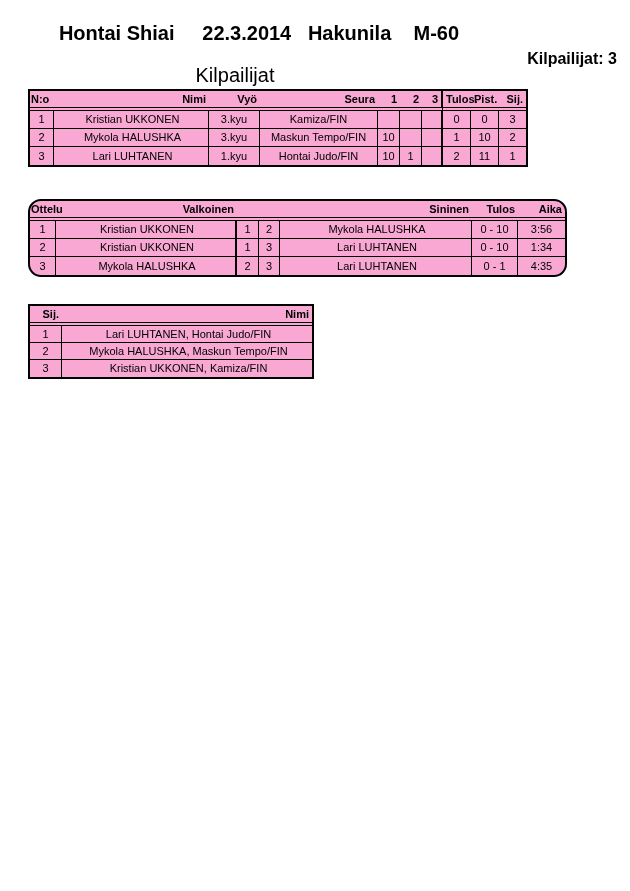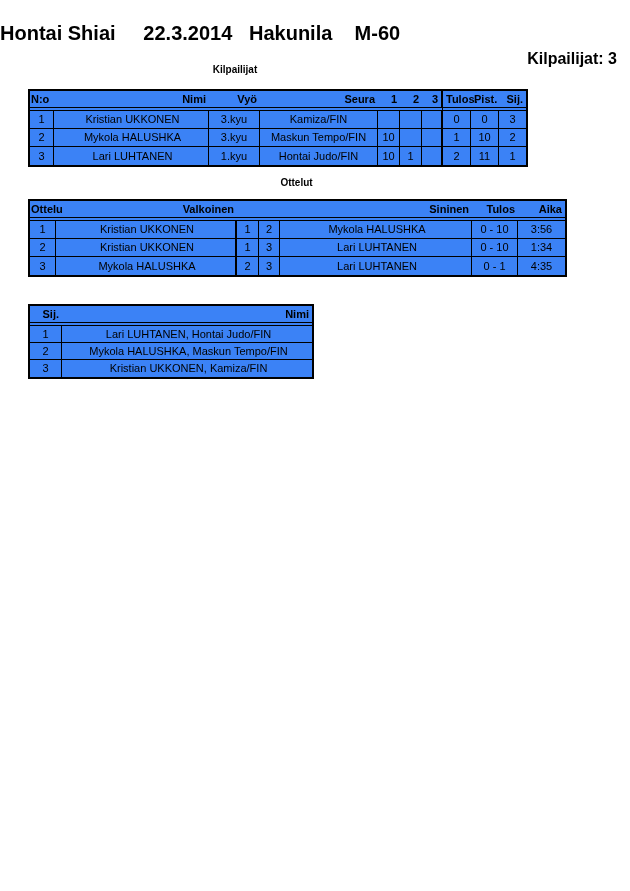--- a/index.html
+++ b/index.html
@@ -1,39 +1,39 @@
 <!DOCTYPE html>
 <html><head>
 <meta charset="utf-8">
 <style>
   html,body { margin:0; padding:0; background:#fff; }
   .page {
     position:relative; width:630px; height:891px; background:#ffffff;
     font-family:"Liberation Sans", sans-serif; color:#000; overflow:hidden;
   }
   .title {
-    position:absolute; top:22px; left:0; width:518px; 
+    position:absolute; top:22px; left:0; width:518px; text-align:center;
     font-size:20px; font-weight:bold; white-space:pre; letter-spacing:0px;
   }
   .count {
     position:absolute; top:50px; right:13px; font-size:16px; font-weight:bold;
   }
   .sec-heading {
-    position:absolute; font-size:10px; font-weight:bold; text-align:center; white-space:nowrap;
+    position:absolute; font-size:20px; font-weight:normal; text-align:center; white-space:nowrap;
   }
   #h-kilpailijat { top:64px;  left:28px; width:414px; }
   #h-ottelut     { top:177px; left:28px; width:537px; }
   #h-tulokset    { top:286px; left:28px; width:286px; }
 
   table {
     position:absolute; border-collapse:separate; border-spacing:0;
-    table-layout:fixed; border:2px solid #000; background:#3b82f6;
+    table-layout:fixed; border:2px solid #000; background:#f9a8d4;
   }
   #t-kilpailijat { top:89px;  left:28px; width:500px; }
-  #t-ottelut     { top:199px; left:28px; width:539px; }
+  #t-ottelut     { top:199px; left:28px; width:539px;border-radius:13px; }
   #t-tulokset    { top:304px; left:28px; width:286px; }
 
   th, td {
     box-sizing:border-box; font-size:11px; line-height:13px;
     padding:0 3px; white-space:nowrap; overflow:visible; vertical-align:middle;
   }
   th {
     font-weight:bold; height:20px; border-bottom:4px double #000; border-right:0;
     text-align:right;
   }
@@ -118,21 +118,20 @@
         <td class="ac">10</td>
         <td class="ac">1</td>
         <td class="ac thickR"></td>
         <td class="ac">2</td>
         <td class="ac">11</td>
         <td class="ac">1</td>
       </tr>
     </tbody>
   </table>
 
-  <div class="sec-heading" id="h-ottelut">Ottelut</div>
 
   <table id="t-ottelut">
     <colgroup>
       <col style="width:26px">
         <col style="width:181px">
         <col style="width:22px">
         <col style="width:21px">
       <col style="width:192px">
         <col style="width:46px">
         <col style="width:47px">

